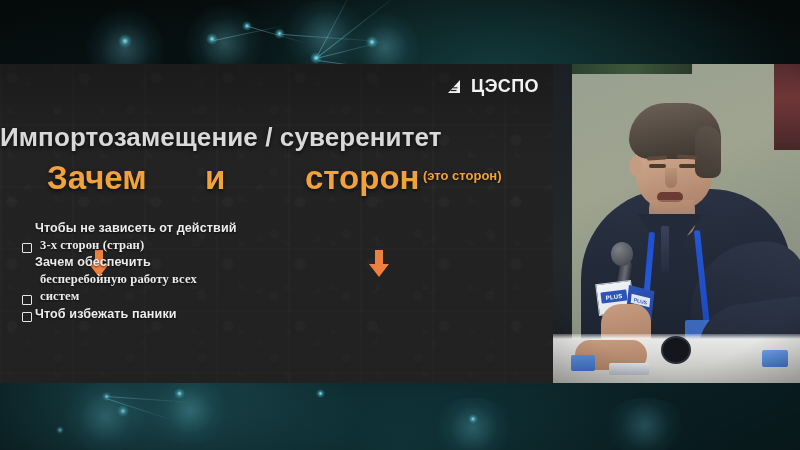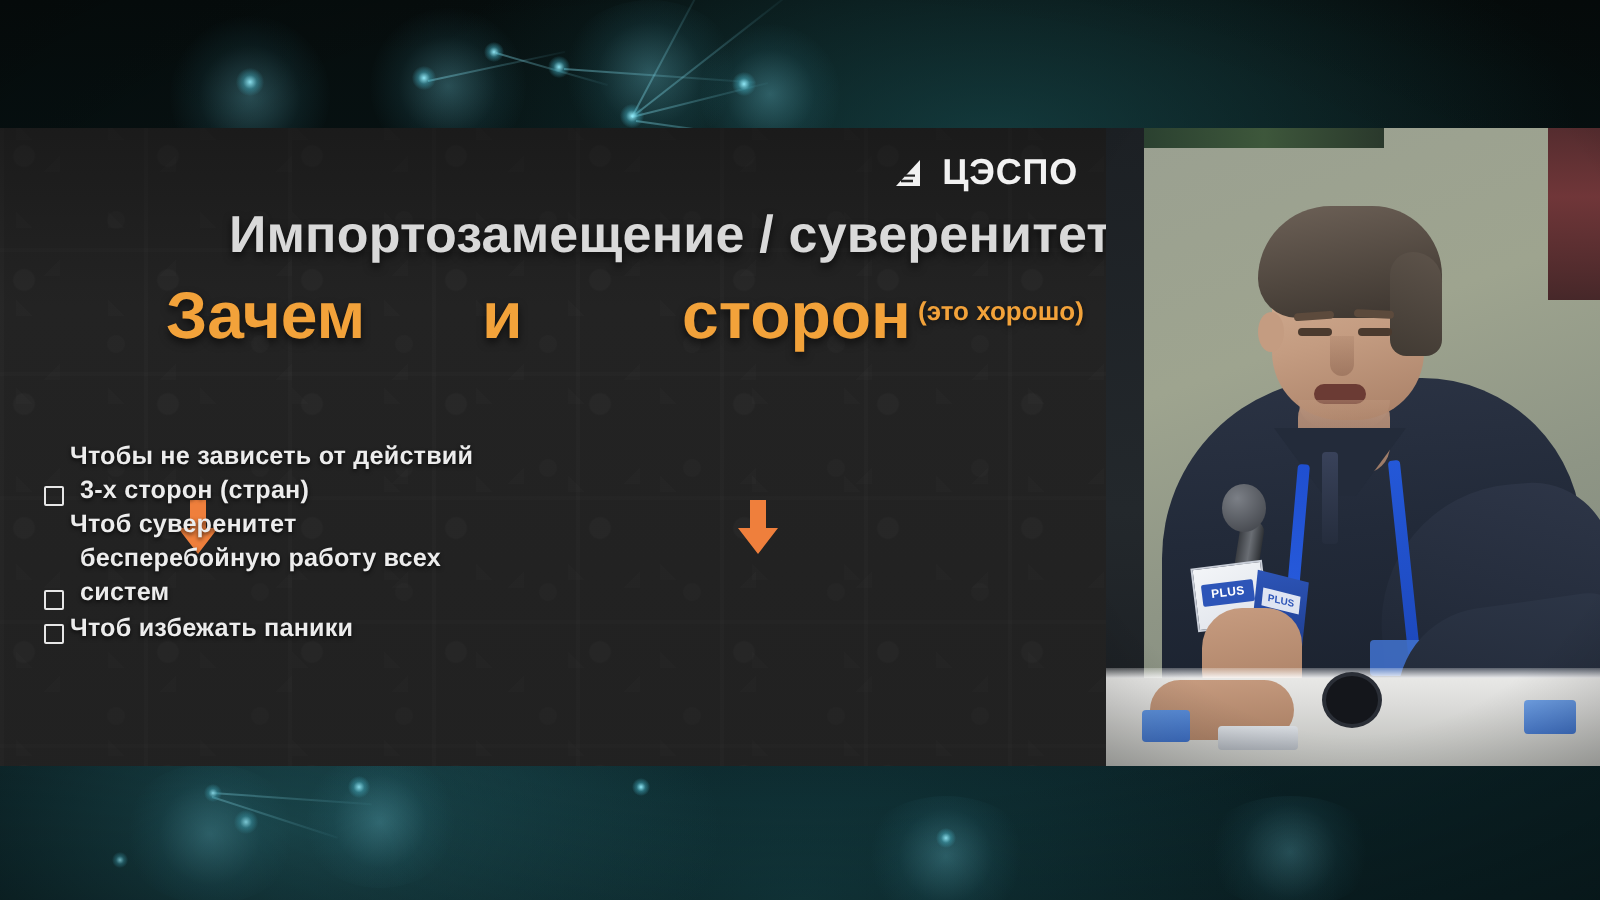--- a/index.html
+++ b/index.html
@@ -43,21 +43,21 @@
     background:linear-gradient(180deg,rgba(20,20,20,.55) 0%,rgba(35,35,35,.10) 28%,rgba(30,30,30,.35) 100%);}
 
   
   #logo{position:absolute;right:17px;top:12px;display:flex;align-items:center;gap:5px;}
   .logo-mark{width:19px;height:16px;position:relative;}
   .logo-mark svg{display:block;}
   .logo-text{color:#f2f2f2;font-size:18px;font-weight:bold;letter-spacing:.4px;
     font-family:"Liberation Sans",sans-serif;}
 
   
-  #headline{position:absolute;left:0;right:0;top:40px;text-align:right;padding-left:36px;}
+  #headline{position:absolute;left:0;right:0;top:60px;text-align:left;}
   .h-title{color:#d9d9d9;font-size:26px;font-weight:bold;letter-spacing:.1px;
     text-shadow:0 2px 4px rgba(0,0,0,.65);line-height:1.05;}
   .h-sub{margin-top:8px;position:relative;height:34px;}
   .h-word{position:absolute;color:#f2a23a;font-size:33px;font-weight:bold;
     text-shadow:0 2px 4px rgba(0,0,0,.6);}
   .w-zachem{left:47px;top:0;}
   .w-i{left:205px;top:0;}
   .w-pochemu{left:305px;top:0;}
   .h-note{position:absolute;left:423px;top:9px;color:#f2a23a;font-size:13px;font-weight:bold;
     text-shadow:0 1px 3px rgba(0,0,0,.6);}
@@ -68,21 +68,21 @@
   .a1{left:88px;top:186px;}
   .a2{left:368px;top:186px;}
 
   
   #bullets{position:absolute;left:22px;top:156px;width:275px;}
   .b-item{display:flex;align-items:flex-end;gap:3px;margin-bottom:1px;}
   .b-box{flex:0 0 auto;margin-top:4px;width:8px;height:8px;border:1.6px solid #e6e6e6;
     background:transparent;border-radius:1px;}
   .b-text{color:#ececec;font-size:12.6px;font-weight:bold;line-height:1.33;
     text-shadow:0 1px 2px rgba(0,0,0,.7);letter-spacing:.1px;}
-  .b-text .ind{display:block;padding-left:5px;}
+  .b-text .ind{display:block;padding-left:5px;font-family:Liberation Serif, serif;}
 
   
   #video{position:absolute;left:553px;top:64px;width:247px;height:319px;overflow:hidden;background:#12161a;}
   .v-wall{position:absolute;left:0;top:0;width:100%;height:100%;
     background:linear-gradient(160deg,#9aa091 0%,#9ea48f 35%,#8e9585 62%,#7e867a 100%);}
   .v-walldark{position:absolute;left:0;top:0;width:19px;height:100%;
     background:linear-gradient(180deg,#1c2024 0%,#23282c 60%,#1a1e22 100%);}
   .v-curtain{position:absolute;right:0;top:0;width:26px;height:86px;
     background:linear-gradient(180deg,#4d1f24 0%,#6b2a2f 40%,#3d1a1e 100%);opacity:.9;}
   .v-greenstrip{position:absolute;left:19px;top:0;width:120px;height:10px;
@@ -231,21 +231,21 @@
       </span>
       <span class="logo-text">ЦЭСПО</span>
     </div>
 
     <div id="headline">
       <div class="h-title">Импортозамещение / суверенитет</div>
       <div class="h-sub">
         <span class="h-word w-zachem">Зачем</span>
         <span class="h-word w-i">и</span>
         <span class="h-word w-pochemu">сторон</span>
-        <span class="h-note">(это хорошо)</span>
+        <span class="h-note">(это сторон)</span>
       </div>
     </div>
 
     <span class="arrow a1">
       <svg width="22" height="28" viewBox="0 0 22 28">
         <path d="M7 0 H15 V14 H21 L11 27 L1 14 H7 Z" fill="#ef7f3c"></path>
       </svg>
     </span>
     <span class="arrow a2">
       <svg width="22" height="28" viewBox="0 0 22 28">
@@ -257,21 +257,21 @@
       <div class="b-item">
         <span class="b-box"></span>
         <span class="b-text">
           <span>Чтобы не зависеть от действий</span>
           <span class="ind">3-х сторон (стран)</span>
         </span>
       </div>
       <div class="b-item">
         <span class="b-box"></span>
         <span class="b-text">
-          <span>Чтоб суверенитет</span>
+          <span>Зачем обеспечить</span>
           <span class="ind">бесперебойную работу всех</span>
           <span class="ind">систем</span>
         </span>
       </div>
       <div class="b-item">
         <span class="b-box"></span>
         <span class="b-text">
           <span>Чтоб избежать паники</span>
         </span>
       </div>

